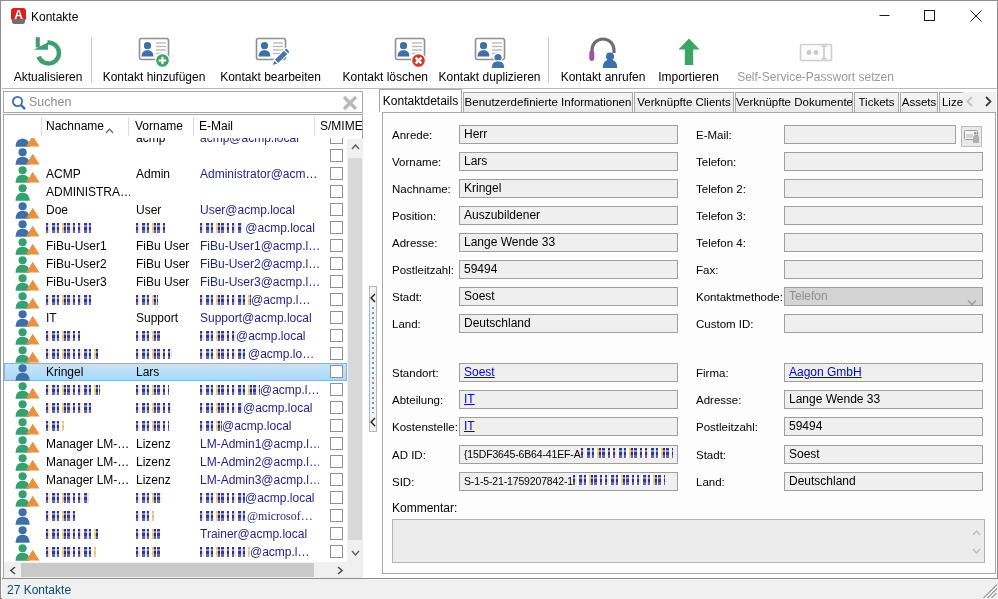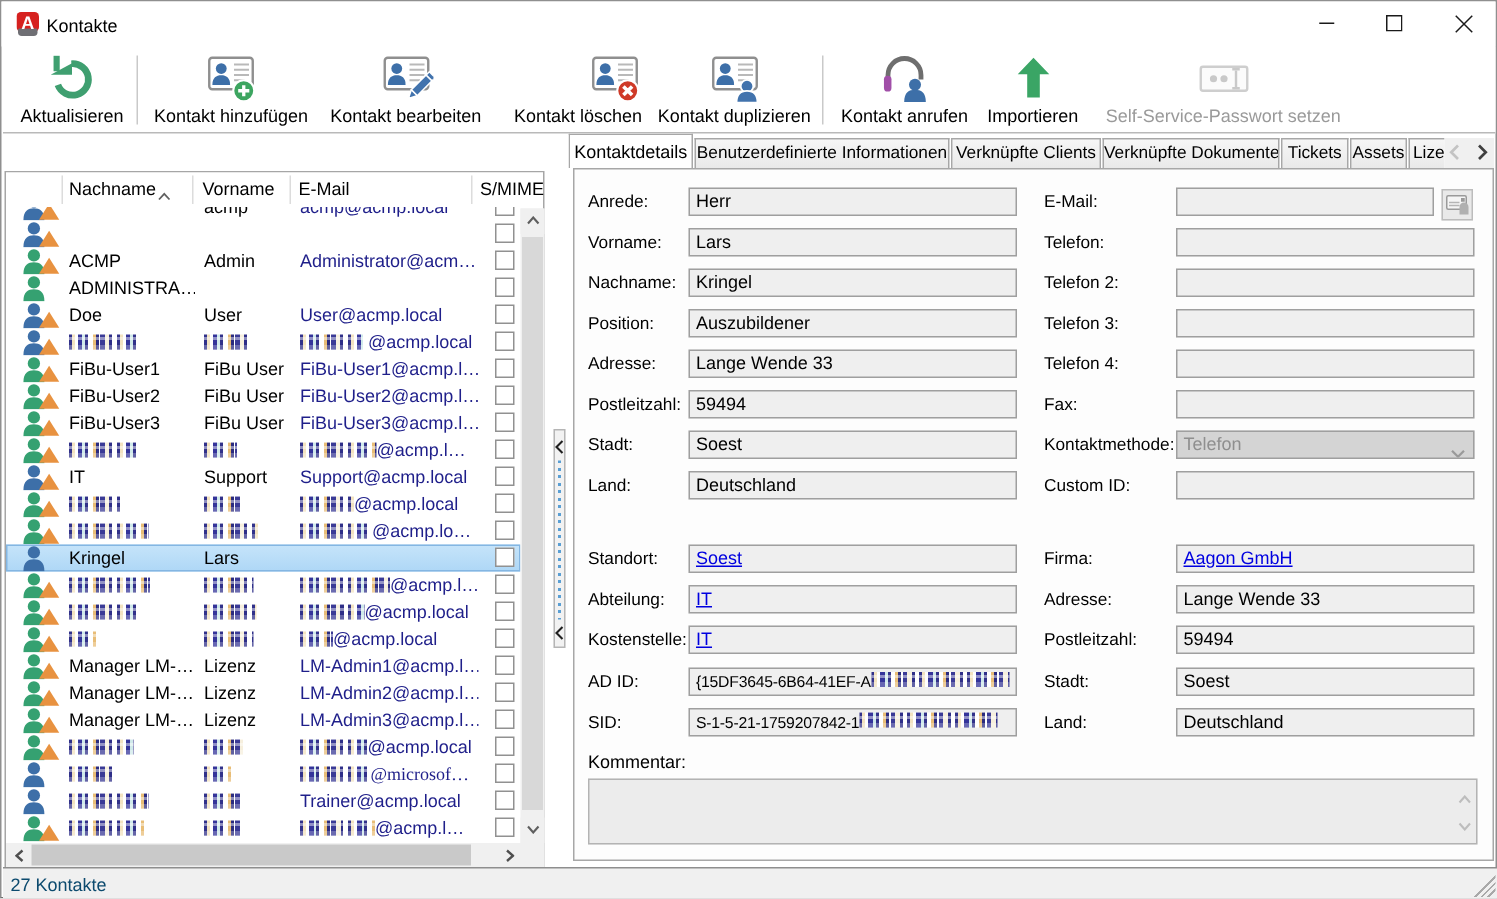--- a/index.html
+++ b/index.html
@@ -235,20 +235,34 @@
      <g stroke="#c9c9c9" stroke-width="1.6">
               <line x1="27" y1="12" x2="27" y2="23"></line>
      <line x1="24.5" y1="11.2" x2="29.5" y2="11.2"></line>
               <line x1="24.5" y1="23.8" x2="29.5" y2="23.8"></line>
             </g>
    </svg></span>
     <span class="tb-label">Self-Service-Passwort setzen</span>
       </div>
     </div>
 
+  <div id="search-box">
+    <span id="search-mag">
+      <svg width="18" height="18" viewBox="0 0 18 18">
+        <circle cx="7.5" cy="7.5" r="4.6" fill="none" stroke="#3a6fb0" stroke-width="1.8"></circle>
+        <line x1="11" y1="11" x2="15" y2="15.2" stroke="#3a6fb0" stroke-width="2.4"></line>
+      </svg>
+    </span>
+    <input id="search-input" type="text" placeholder="Suchen" style="">
+    <span id="search-clear">
+      <svg width="16" height="16" viewBox="0 0 16 16">
+          <path d="M2,2 L14,14 M14,2 L2,14" stroke="#b9b9b9" stroke-width="3.4"></path>
+        </svg>
+    </span>
+  </div>
 
   <div id="list-frame">
     <div id="list-header">
         <span class="hdr-sep" style="left: 37px;"></span>
         <span class="hdr-cell" style="left: 42px;">Nachname</span>
         <span style="position: absolute; top: 8px; left: 101px;"><svg width="9" height="6" viewBox="0 0 9 6">
             <path d="M1,5 L4.5,1.2 L8,5" fill="none" stroke="#606060" stroke-width="1.2"></path>
           </svg></span>
         <span class="hdr-sep" style="left: 124px;"></span>
         <span class="hdr-cell" style="left: 131px;">Vorname</span>

